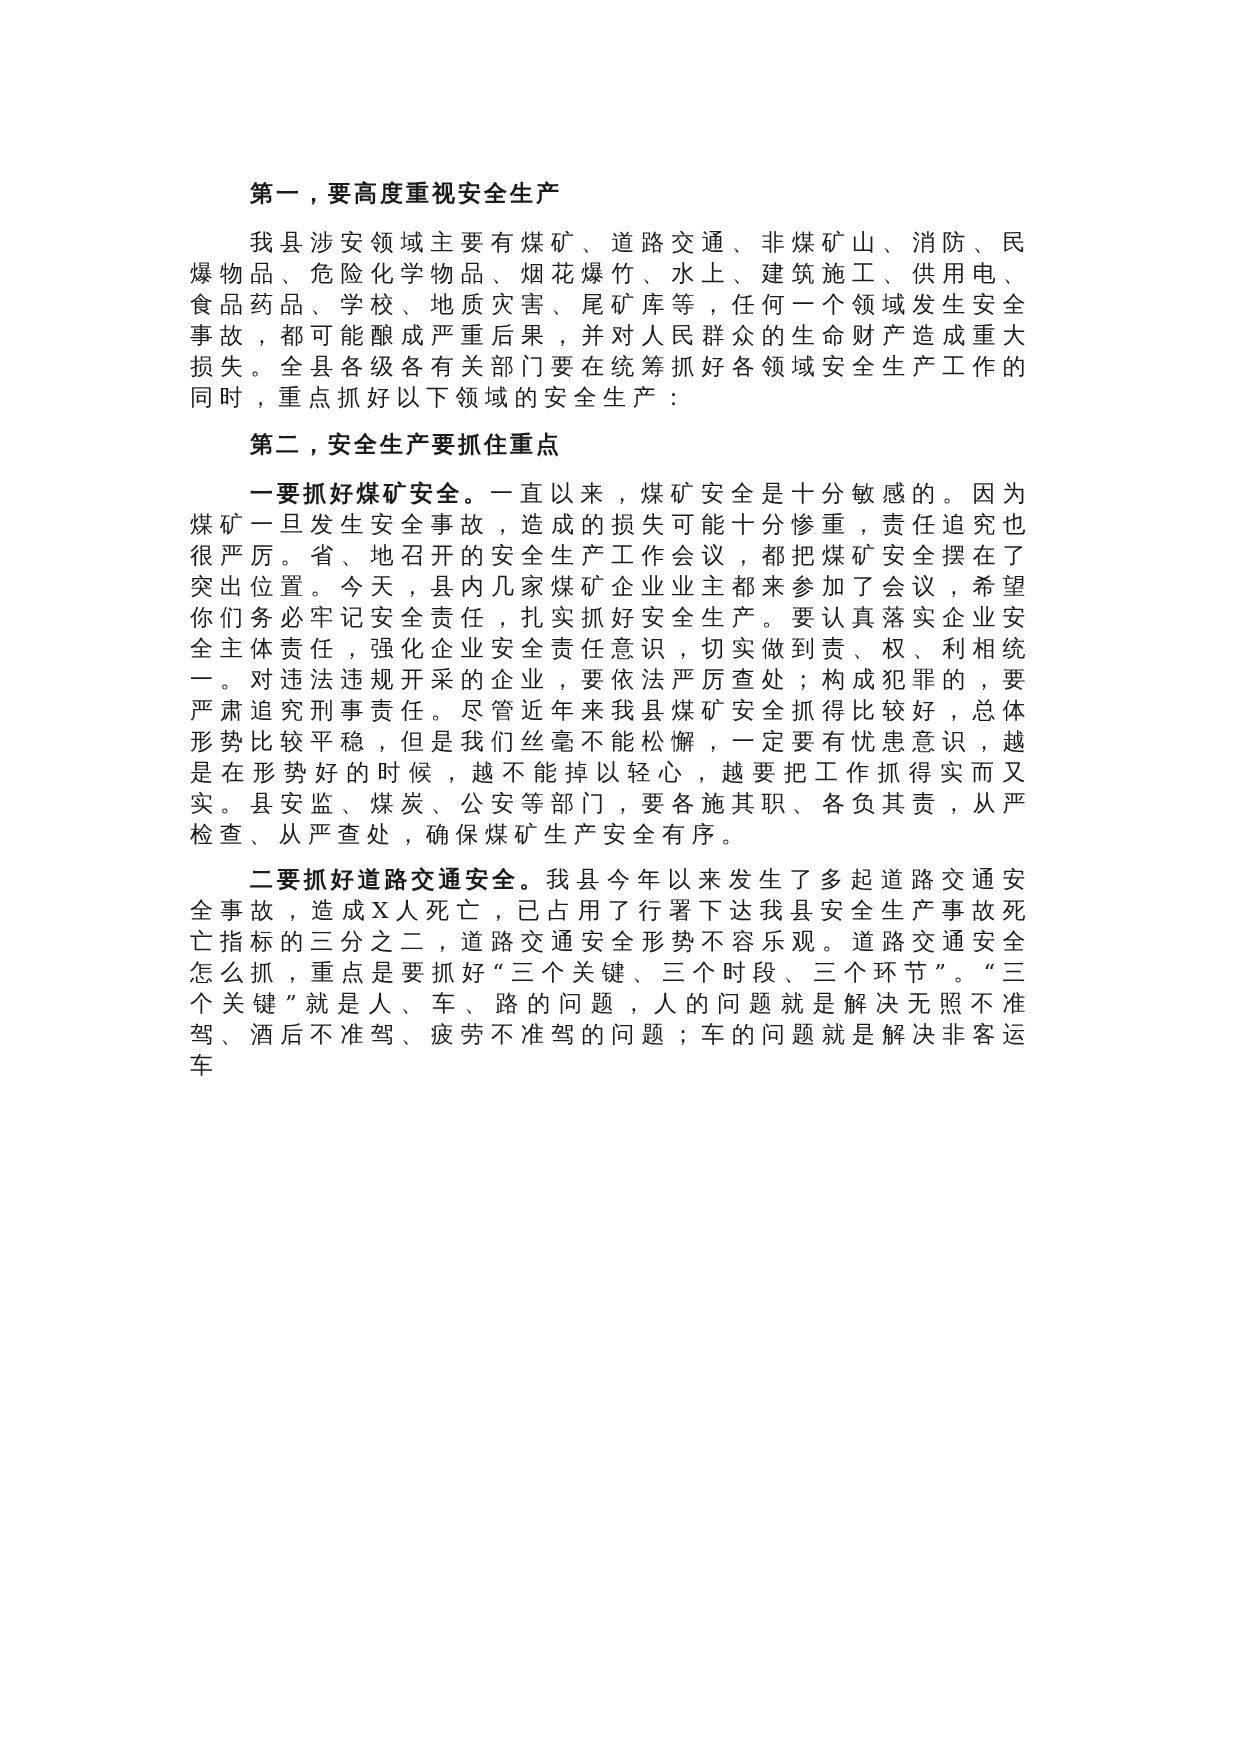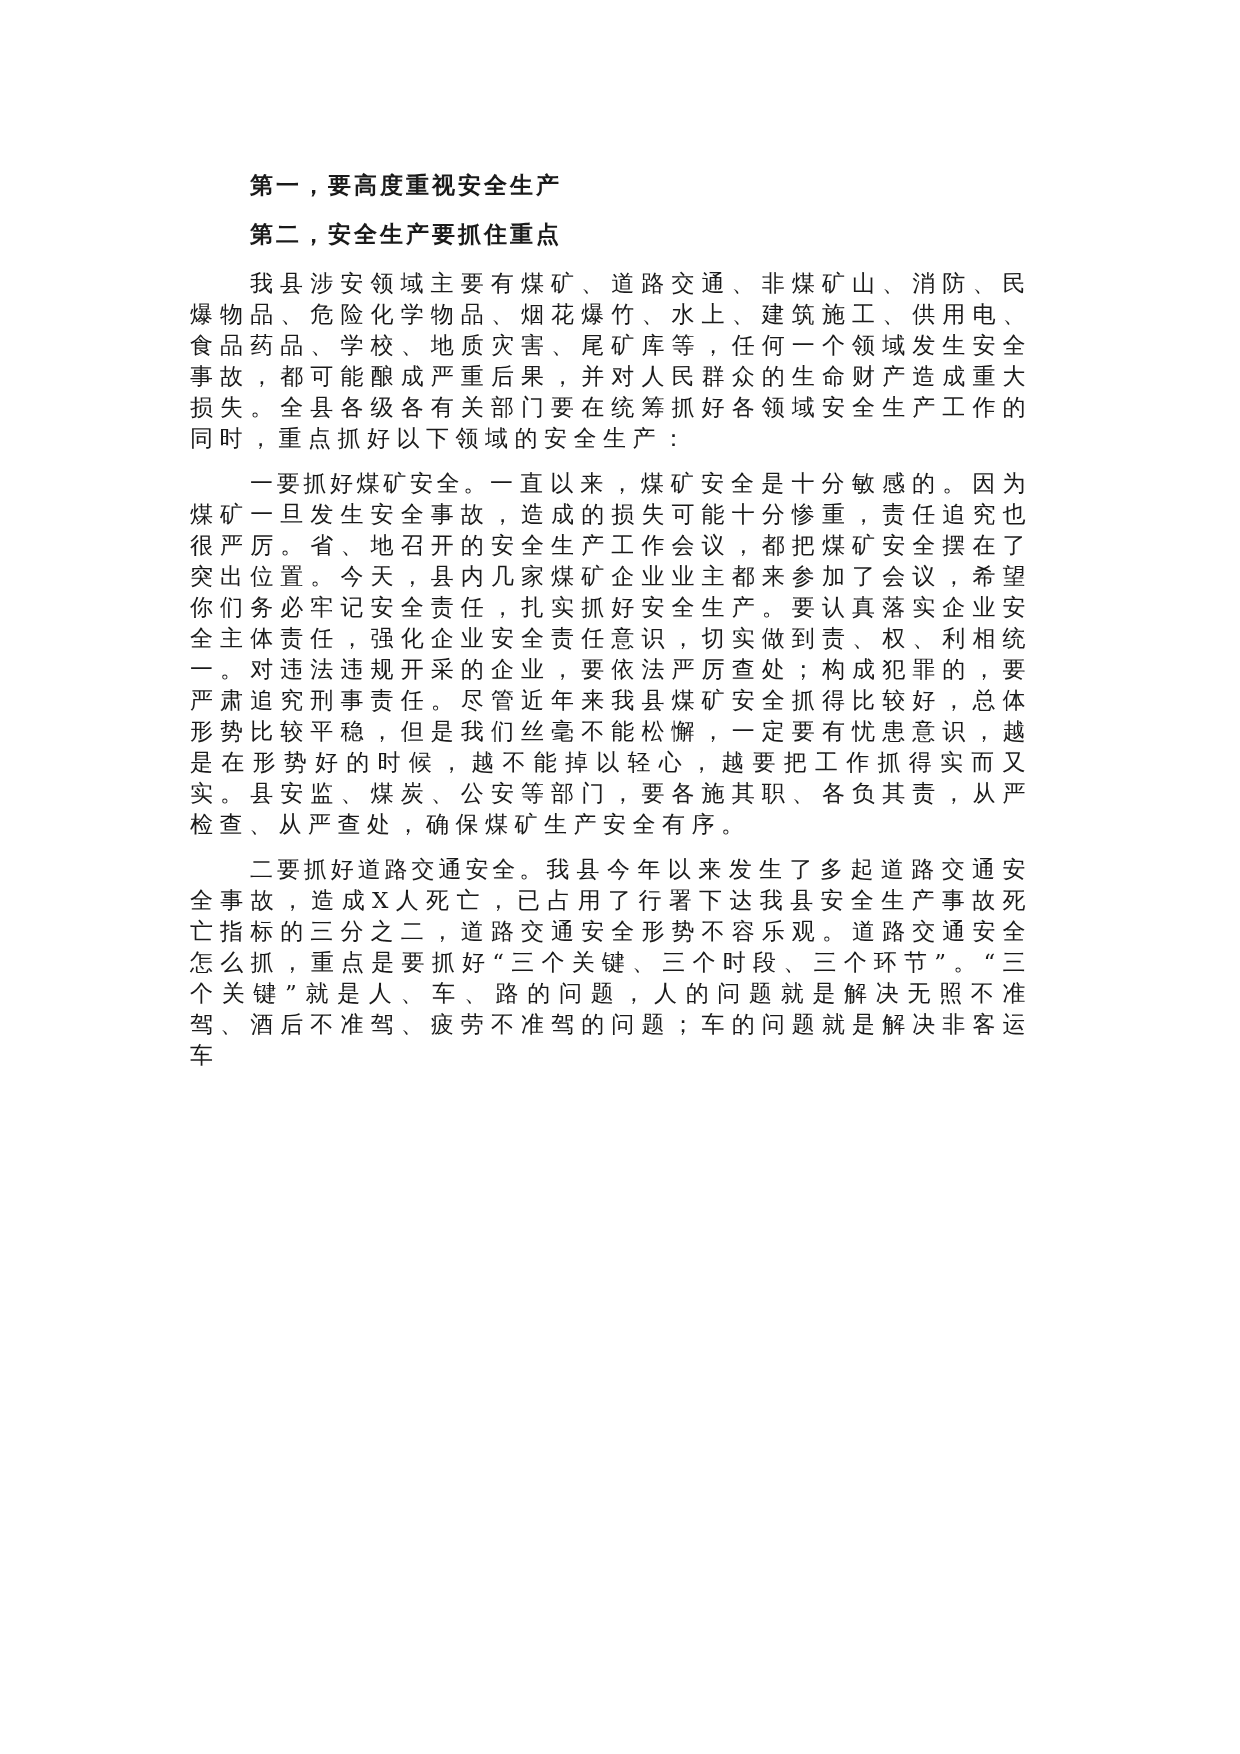--- a/index.html
+++ b/index.html
@@ -5,26 +5,26 @@
   html, body { margin: 0; padding: 0; background: #ffffff; }
   body { width: 1240px; height: 1754px; position: relative; overflow: hidden; }
   .page {
     position: absolute; left: 190px; top: 162px; width: 842px;
     font-family: "DejaVu Serif", "Liberation Serif", serif;
     font-size: 23px; line-height: 31px; color: #1a1a1a;
     letter-spacing: 6.5px;
   }
   .p { margin: 0 0 14px 0; text-align: justify; text-align-last: left; }
   .indent { text-indent: 60px; }
-  .heading { font-weight: bold; text-indent: 60px; margin: 8px 0 18px 0; font-family: Liberation Sans, sans-serif; letter-spacing: 3px; }
-  .lead { font-weight: normal; font-family: "DejaVu Sans", sans-serif; letter-spacing: 3px; }
+  .heading { font-weight: bold; text-indent: 60px; margin: 16px 0 18px 0; font-family: Liberation Sans, sans-serif; letter-spacing: 3px; }
+  .lead { font-weight: bold; font-family: "DejaVu Sans", sans-serif; letter-spacing: 3px; }
   .greeting { margin: 0 0 12px 0; }
 </style>
 </head>
 <body>
 
 <div class="page">
   <p class="p heading">第一，要高度重视安全生产</p>
+  <p class="p indent">我县涉安领域主要有煤矿、道路交通、非煤矿山、消防、民爆物品、危险化学物品、烟花爆竹、水上、建筑施工、供用电、食品药品、学校、地质灾害、尾矿库等，任何一个领域发生安全事故，都可能酿成严重后果，并对人民群众的生命财产造成重大损失。全县各级各有关部门要在统筹抓好各领域安全生产工作的同时，重点抓好以下领域的安全生产：</p>
   <p class="p heading">第二，安全生产要抓住重点</p>
-  <p class="p indent">我县涉安领域主要有煤矿、道路交通、非煤矿山、消防、民爆物品、危险化学物品、烟花爆竹、水上、建筑施工、供用电、食品药品、学校、地质灾害、尾矿库等，任何一个领域发生安全事故，都可能酿成严重后果，并对人民群众的生命财产造成重大损失。全县各级各有关部门要在统筹抓好各领域安全生产工作的同时，重点抓好以下领域的安全生产：</p>
   <p class="p indent"><span class="lead">一要抓好煤矿安全。</span><span>一直以来，煤矿安全是十分敏感的。因为煤矿一旦发生安全事故，造成的损失可能十分惨重，责任追究也很严厉。省、地召开的安全生产工作会议，都把煤矿安全摆在了突出位置。今天，县内几家煤矿企业业主都来参加了会议，希望你们务必牢记安全责任，扎实抓好安全生产。要认真落实企业安全主体责任，强化企业安全责任意识，切实做到责、权、利相统一。对违法违规开采的企业，要依法严厉查处；构成犯罪的，要严肃追究刑事责任。尽管近年来我县煤矿安全抓得比较好，总体形势比较平稳，但是我们丝毫不能松懈，一定要有忧患意识，越是在形势好的时候，越不能掉以轻心，越要把工作抓得实而又实。县安监、煤炭、公安等部门，要各施其职、各负其责，从严检查、从严查处，确保煤矿生产安全有序。</span></p>
   <p class="p indent"><span class="lead">二要抓好道路交通安全。</span><span>我县今年以来发生了多起道路交通安全事故，造成X人死亡，已占用了行署下达我县安全生产事故死亡指标的三分之二，道路交通安全形势不容乐观。道路交通安全怎么抓，重点是要抓好“三个关键、三个时段、三个环节”。“三个关键”就是人、车、路的问题，人的问题就是解决无照不准驾、酒后不准驾、疲劳不准驾的问题；车的问题就是解决非客运车</span></p>
 </div>
 
 </body></html>

